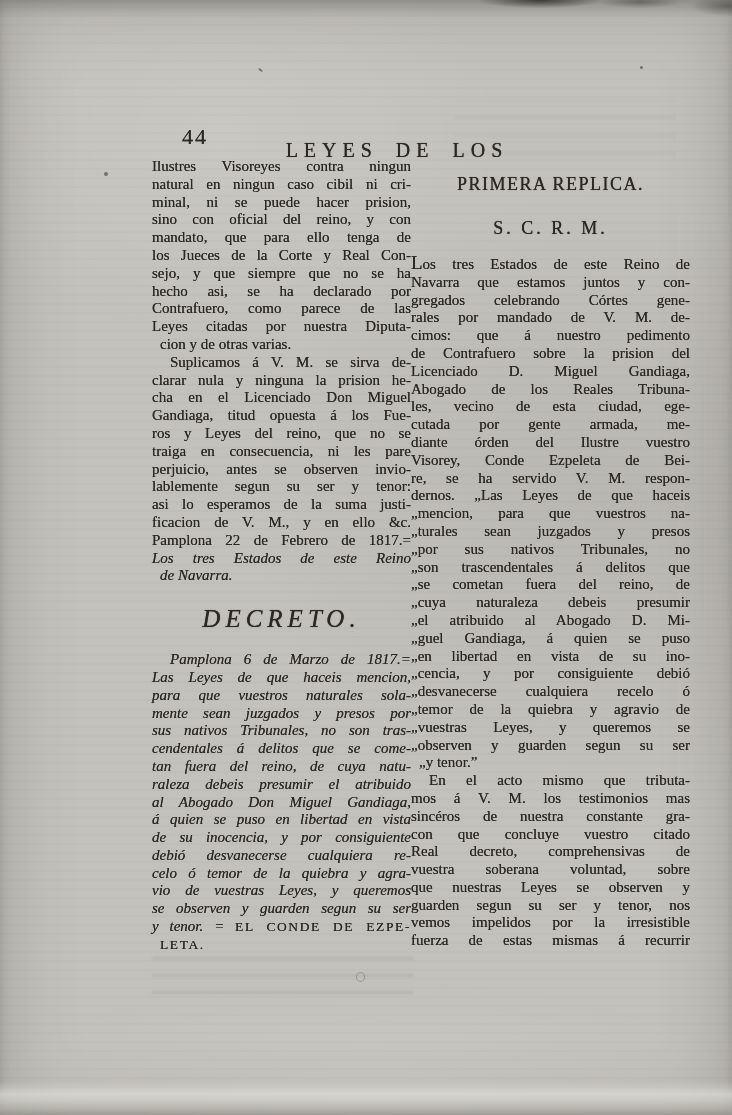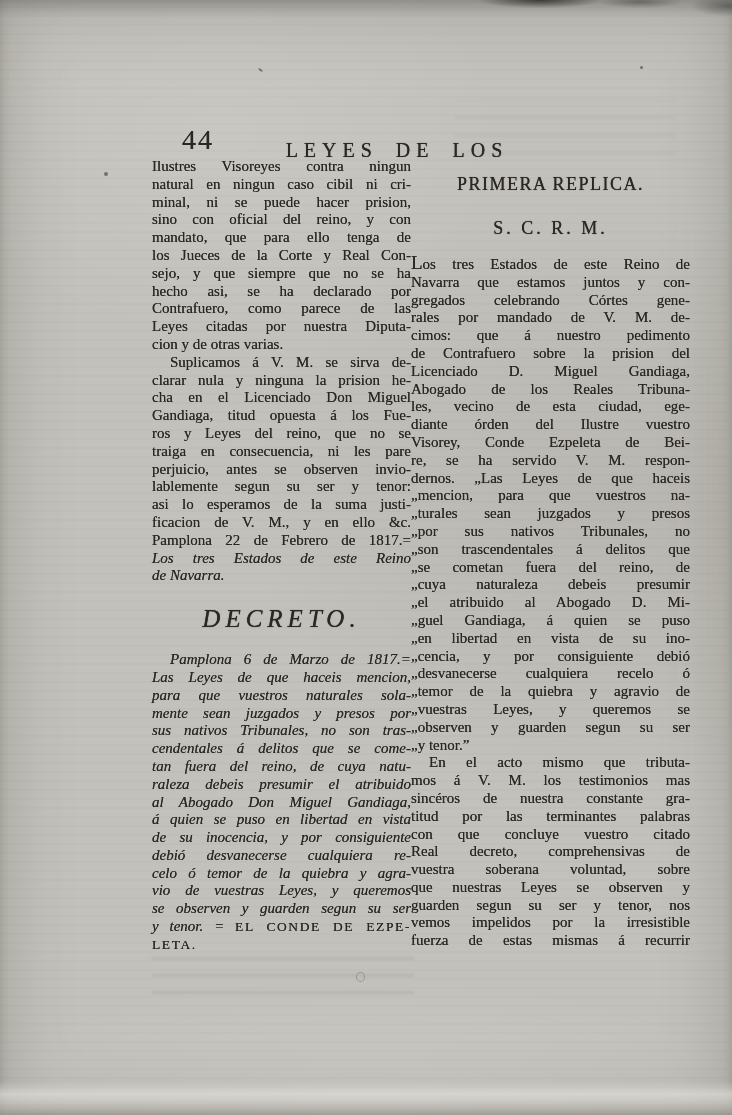--- a/index.html
+++ b/index.html
@@ -43,37 +43,37 @@
     background:repeating-linear-gradient(0deg, transparent 0 5px, rgba(95,93,86,.14) 5px 8px, transparent 8px 18px);
     filter:blur(1.4px);opacity:.5;
   }
   .speck{position:absolute;border-radius:50%;background:rgba(45,43,38,.55);pointer-events:none;}
   .s1{left:104px;top:172px;width:4px;height:4px;}
   .s2{left:640px;top:66px;width:3px;height:3px;}
   .s3{left:258px;top:69px;width:5px;height:2px;transform:rotate(35deg);}
   .s4{left:356px;top:972px;width:7px;height:8px;background:transparent;border:1px solid rgba(80,78,72,.35);filter:blur(.4px);}
 
   .running-head{position:absolute;top:122px;left:152px;width:548px;height:32px;}
-  .page-num{position:absolute;left:30px;top:2px;font-size:28px;letter-spacing:2px;text-shadow:0 0 .6px rgba(43,40,35,.9);}
+  .page-num{position:absolute;left:30px;top:2px;font-size:22px;letter-spacing:2px;text-shadow:0 0 .6px rgba(43,40,35,.9);}
   .running-title{
     position:absolute;left:0;top:4px;width:490px;text-align:center;
     font-size:20px;letter-spacing:6px;word-spacing:7px;
     text-shadow:0 0 .7px rgba(43,40,35,.95);
     margin-top:13px;
   }
 
   .columns{position:absolute;top:158px;left:152px;display:flex;align-items:flex-start;}
   .col{text-shadow:0 0 .5px rgba(43,40,35,.85);}
   .col-left{width:259px;}
   .col-right{width:279px;}
 
   .block.para{font-size:15px;line-height:17.8px;}
   .block.italic{font-style:italic;}
   .line{text-align:justify;text-align-last:justify;}
-  .line.last{text-align-last:left;}
+  .line.last{text-align-last:left;margin-left:8px;}
   .line.indent{text-indent:18px;}
   .i{font-style:italic;}
   .sc{font-style:normal;font-size:13.5px;letter-spacing:1.6px;}
   .init{font-size:19px;line-height:1;}
 
   .block.heading{text-align:center;}
   .heading.caps-heading{font-size:18px;letter-spacing:1.5px;margin:16px 0 0 0;text-shadow:0 0 .7px rgba(43,40,35,.95);}
   .heading.salutation{letter-spacing:3px;margin:23px 0 14px 0;}
   .heading.italic-heading{
     font-style:italic;font-size:25px;letter-spacing:5px;margin:20px 0 18px 0;
@@ -148,20 +148,21 @@
         <div class="block para">
           <div class="line"><span class="init">L</span><span>os tres Estados de este Reino de</span></div>
           <div class="line">Navarra que estamos juntos y con-</div>
           <div class="line">gregados celebrando Córtes gene-</div>
           <div class="line">rales por mandado de V. M. de-</div>
           <div class="line">cimos: que á nuestro pedimento</div>
           <div class="line">de Contrafuero sobre la prision del</div>
           <div class="line">Licenciado D. Miguel Gandiaga,</div>
           <div class="line">Abogado de los Reales Tribuna-</div>
           <div class="line">les, vecino de esta ciudad, ege-</div>
+          <div class="line">cutada por gente armada, me-</div>
           <div class="line">diante órden del Ilustre vuestro</div>
           <div class="line">Visorey, Conde Ezpeleta de Bei-</div>
           <div class="line">re, se ha servido V. M. respon-</div>
           <div class="line">dernos. „Las Leyes de que haceis</div>
           <div class="line">„mencion, para que vuestros na-</div>
           <div class="line">„turales sean juzgados y presos</div>
           <div class="line">„por sus nativos Tribunales, no</div>
           <div class="line">„son trascendentales á delitos que</div>
           <div class="line">„se cometan fuera del reino, de</div>
           <div class="line">„cuya naturaleza debeis presumir</div>
@@ -172,21 +173,20 @@
           <div class="line">„desvanecerse cualquiera recelo ó</div>
           <div class="line">„temor de la quiebra y agravio de</div>
           <div class="line">„vuestras Leyes, y queremos se</div>
           <div class="line">„observen y guarden segun su ser</div>
           <div class="line last">„y tenor.”</div>
         </div>
         <div class="block para">
           <div class="line indent">En el acto mismo que tributa-</div>
           <div class="line">mos á V. M. los testimonios mas</div>
           <div class="line">sincéros de nuestra constante gra-</div>
-          <div class="line">titud por las terminantes palabras</div>
           <div class="line">con que concluye vuestro citado</div>
           <div class="line">Real decreto, comprehensivas de</div>
           <div class="line">vuestra soberana voluntad, sobre</div>
           <div class="line">que nuestras Leyes se observen y</div>
           <div class="line">guarden segun su ser y tenor, nos</div>
           <div class="line">vemos impelidos por la irresistible</div>
           <div class="line">fuerza de estas mismas á recurrir</div>
         </div>
       </section>
   </div>

